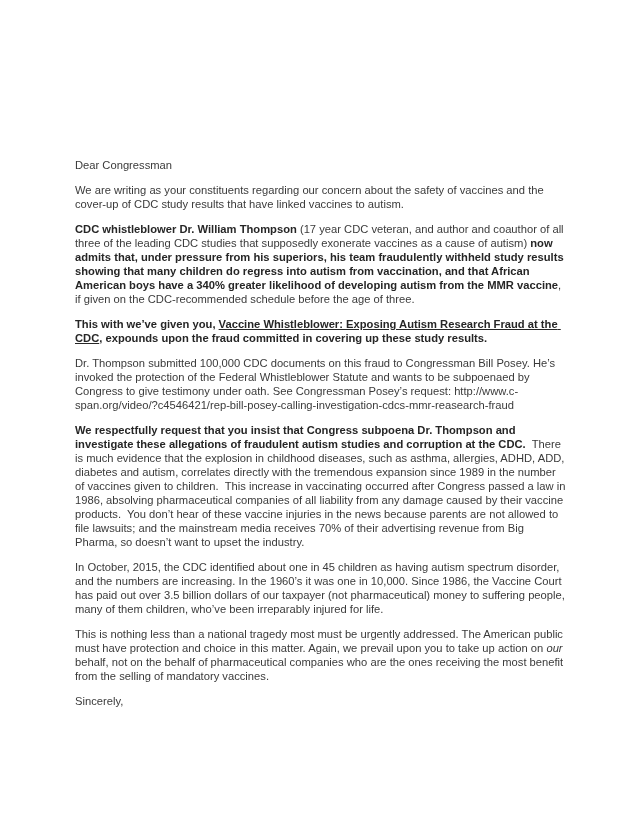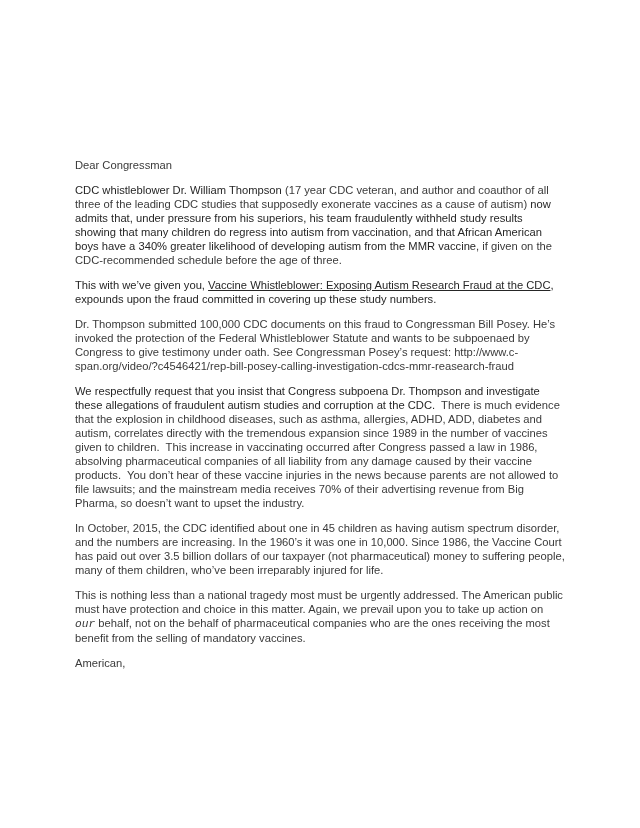--- a/index.html
+++ b/index.html
@@ -25,31 +25,32 @@
     color: #3a3a3a;
     font-size: 11.2px;
     line-height: 14px;
     text-align: left;
   }
   .letter p {
     margin: 0 0 11px 0;
     white-space: pre-wrap;
     overflow-wrap: break-word;
   }
-  .run-b { font-weight: 400; color: #262626; }
+  .run-b { font-weight: 700; color: #262626; }
   .run-u { text-decoration: underline; }
-  .run-i { font-style: italic; font-family: Liberation Mono, monospace; }
+  .run-i { font-style: italic; }
 </style>
 </head>
 <body>
 
 <div class="page">
   <div class="letter">
     <p><span>Dear Congressman</span></p>
+    <p><span>We are writing as your constituents regarding our concern about the safety of vaccines and the cover-up of CDC study results that have linked vaccines to autism.</span></p>
     <p><span class="run-b">CDC whistleblower Dr. William Thompson</span><span> (17 year CDC veteran, and author and coauthor of all three of the leading CDC studies that supposedly exonerate vaccines as a cause of autism) </span><span class="run-b">now admits that, under pressure from his superiors, his team fraudulently withheld study results showing that many children do regress into autism from vaccination, and that African American boys have a 340% greater likelihood of developing autism from the MMR vaccine</span><span>, if given on the CDC-recommended schedule before the age of three.</span></p>
-    <p><span class="run-b">This with we’ve given you, </span><span class="run-b run-u">Vaccine Whistleblower: Exposing Autism Research Fraud at the CDC</span><span class="run-b">, expounds upon the fraud committed in covering up these study numbers.</span></p>
+    <p><span class="run-b">This with we’ve given you, </span><span class="run-b run-u">Vaccine Whistleblower: Exposing Autism Research Fraud at the CDC</span><span class="run-b">, expounds upon the fraud committed in covering up these study results.</span></p>
     <p><span>Dr. Thompson submitted 100,000 CDC documents on this fraud to Congressman Bill Posey. He’s invoked the protection of the Federal Whistleblower Statute and wants to be subpoenaed by Congress to give testimony under oath. See Congressman Posey’s request: http://www.c-span.org/video/?c4546421/rep-bill-posey-calling-investigation-cdcs-mmr-reasearch-fraud</span></p>
     <p><span class="run-b">We respectfully request that you insist that Congress subpoena Dr. Thompson and investigate these allegations of fraudulent autism studies and corruption at the CDC.</span><span>  There is much evidence that the explosion in childhood diseases, such as asthma, allergies, ADHD, ADD, diabetes and autism, correlates directly with the tremendous expansion since 1989 in the number of vaccines given to children.  This increase in vaccinating occurred after Congress passed a law in 1986, absolving pharmaceutical companies of all liability from any damage caused by their vaccine products.  You don’t hear of these vaccine injuries in the news because parents are not allowed to file lawsuits; and the mainstream media receives 70% of their advertising revenue from Big Pharma, so doesn’t want to upset the industry.</span></p>
     <p><span>In October, 2015, the CDC identified about one in 45 children as having autism spectrum disorder, and the numbers are increasing. In the 1960’s it was one in 10,000. Since 1986, the Vaccine Court has paid out over 3.5 billion dollars of our taxpayer (not pharmaceutical) money to suffering people, many of them children, who’ve been irreparably injured for life.</span></p>
     <p><span>This is nothing less than a national tragedy most must be urgently addressed. The American public must have protection and choice in this matter. Again, we prevail upon you to take up action on </span><span class="run-i">our</span><span> behalf, not on the behalf of pharmaceutical companies who are the ones receiving the most benefit from the selling of mandatory vaccines.</span></p>
-    <p><span>American,</span></p>
+    <p><span>Sincerely,</span></p>
   </div>
 </div>
 
 </body></html>

